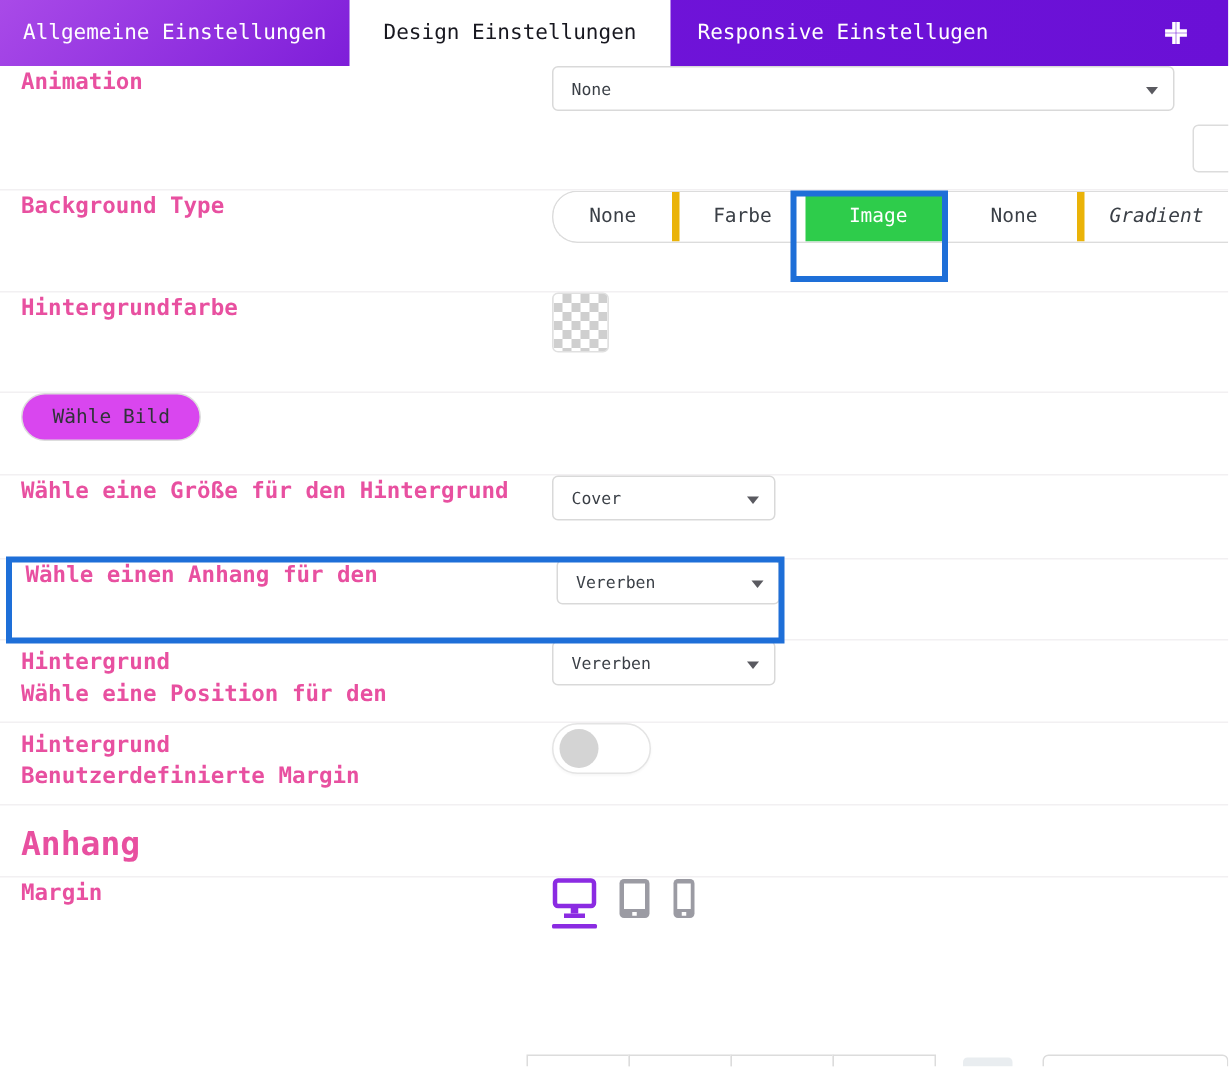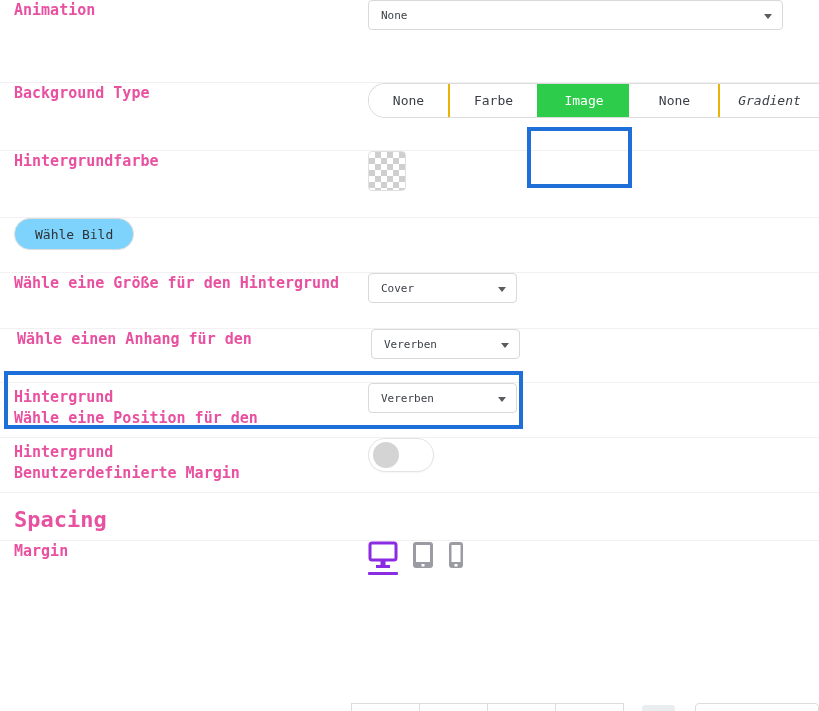--- a/index.html
+++ b/index.html
@@ -35,30 +35,30 @@
   .dropdown { position:relative; display:flex; align-items:center; height:30px; background:#fff;
               border:1px solid #d9d9d9; border-radius:4px; padding:0 26px 0 12px; font-size:11px; color:#3a3f46; cursor:pointer; }
   .dd-wide { width:415px; }
   .dd-std { width:149px; }
   .caret { position:absolute; right:10px; top:13px; width:0; height:0;
            border-left:4px solid transparent; border-right:4px solid transparent; border-top:5px solid #5a5a60; }
 
   .btn-group { display:flex; height:35px; width:452px; border:1px solid #dcdcdc; border-right:none;
                border-radius:17px 0 0 17px; overflow:hidden; background:#fff; }
   .bt-opt { display:flex; align-items:center; justify-content:center; font-size:13px; color:#3a3f46;
-            border-left:2px solid #eab308; cursor:pointer; background:#fff; }
+            border-left:5px solid #eab308; cursor:pointer; background:#fff; }
   .bt-opt:first-child { border-left:none; }
   .bt-none { width:79px; } .bt-farbe { width:89px; } .bt-image { width:92px; border-left-color:transparent; }
   .bt-video { width:89px; border-left-color:transparent; } .bt-gradient { flex:1;font-style:italic; }
   .bt-selected { background:#2ecc4b; color:#fff; }
 
   .swatch { width:38px; height:40px; border:1px solid #e0e0e0; border-radius:4px;
             background:repeating-conic-gradient(#cfcfcf 0% 25%, #ffffff 0% 50%); background-size:12px 12px; cursor:pointer; }
 
-  .pill-btn { display:inline-flex; align-items:center; height:32px; padding:0 20px; background:#7dd3fc;
+  .pill-btn { display:inline-flex; align-items:center; height:32px; padding:0 20px; background:#d946ef;
               border:1px solid #ddd; border-radius:16px; font-size:13px; color:#2f3338; cursor:pointer; }
 
   .toggle { position:relative; width:66px; height:34px; background:#fff; border:1px solid #e4e4e4;
             border-radius:17px; cursor:pointer; box-shadow:0 1px 2px rgba(0,0,0,0.04); }
   .knob { position:absolute; left:4px; top:3px; width:26px; height:26px; border-radius:50%; background:#d4d4d4; }
 
   .section-title { font-size:22px; font-weight:bold; color:#e850a0; }
 
   .device-icons { display:flex; align-items:flex-start; gap:14px; }
   .dev { display:flex; flex-direction:column; align-items:center; cursor:pointer; }
@@ -75,20 +75,39 @@
   .m-seg { width:69px; height:30px; background:#fff; border:1px solid #dcdcdc; margin-left:-1px; }
   .m-seg:first-child { margin-left:0; }
   .m-link { position:absolute; left:642px; top:705px; width:33px; height:26px; background:#e9edf0; border-radius:3px; cursor:pointer; }
   .m-unit { position:absolute; left:695px; top:703px; width:124px; height:30px; background:#fff; border:1px solid #dcdcdc; border-radius:4px; }
 </style>
 </head>
 <body>
 
 <div class="app">
 
+  <div class="tabbar">
+    <div class="tab tab-1">
+      <span>Allgemeine Einstellungen</span>
+    </div>
+    <div class="tab tab-2">
+      <span>Design Einstellungen</span>
+    </div>
+    <div class="tab tab-3">
+      <span>Responsive Einstellugen</span>
+    </div>
+    <div class="collapse-btn">
+      <svg width="20" height="20" viewBox="0 0 22 22" fill="none" stroke="#ffffff" stroke-width="2.6">
+        <path d="M9.5 3 L9.5 9.5 L3 9.5"></path>
+        <path d="M12.5 3 L12.5 9.5 L19 9.5"></path>
+        <path d="M3 12.5 L9.5 12.5 L9.5 19"></path>
+        <path d="M19 12.5 L12.5 12.5 L12.5 19"></path>
+      </svg>
+    </div>
+  </div>
 
   <div class="row r-animation">
     <div class="label-col">Animation</div>
     <div class="dropdown dd-wide">
       <span>None</span>
       <span class="caret"></span>
     </div>
   </div>
   <div class="anim-extra"></div>
 
@@ -156,21 +175,21 @@
     <div class="label-col label-top">
       <div>Hintergrund</div>
       <div>Benutzerdefinierte Margin</div>
     </div>
     <div class="toggle">
       <div class="knob"></div>
     </div>
   </div>
 
   <div class="row r-spacing">
-    <div class="section-title">Spacing</div>
+    <div class="section-title">Anhang</div>
   </div>
 
   <div class="row r-margin">
     <div class="label-col">Margin</div>
     <div class="device-icons">
       <div class="dev">
         <svg width="30" height="28" viewBox="0 0 30 28">
           <rect x="2" y="2" width="26" height="17" rx="2" fill="none" stroke="#8b2be2" stroke-width="3"></rect>
           <rect x="12.5" y="20" width="5" height="4" fill="#8b2be2"></rect>
           <rect x="8" y="24" width="14" height="3" fill="#8b2be2"></rect>

